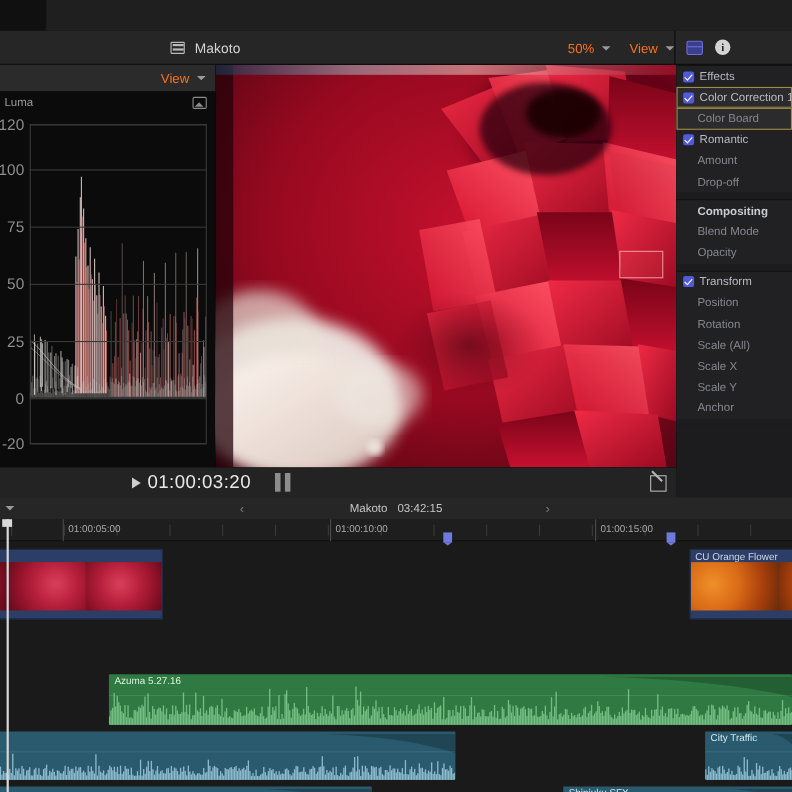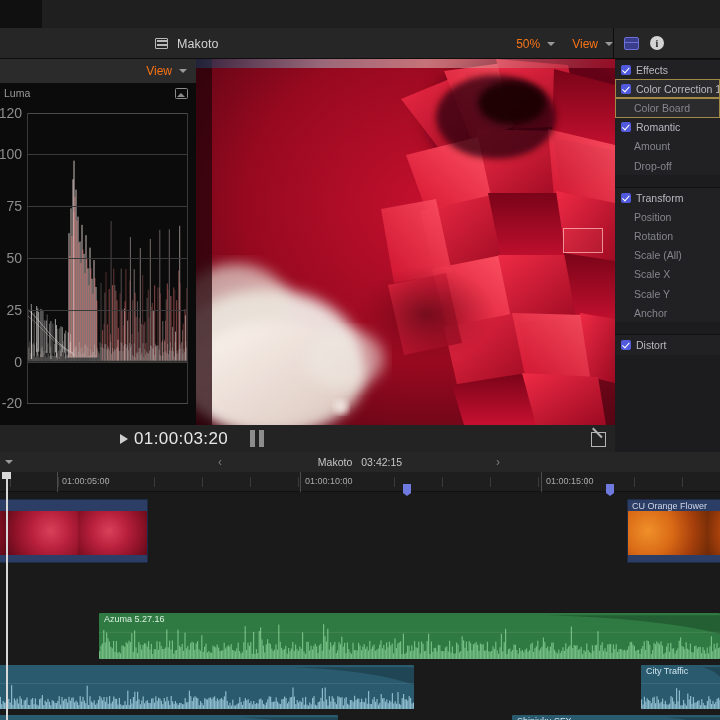--- a/index.html
+++ b/index.html
@@ -749,20 +749,31 @@
           <span class="insp-label">Romantic</span>
         </div>
         <div class="insp-row sub">
           <span class="insp-label">Amount</span>
         </div>
         <div class="insp-row sub">
           <span class="insp-label">Drop-off</span>
         </div>
       </div>
       <div class="insp-divider"></div>
+      <div class="insp-group">
+        <div class="insp-row section">
+          <span class="insp-label">Compositing</span>
+        </div>
+        <div class="insp-row sub">
+          <span class="insp-label">Blend Mode</span>
+        </div>
+        <div class="insp-row sub">
+          <span class="insp-label">Opacity</span>
+        </div>
+      </div>
       <div class="insp-divider"></div>
       <div class="insp-group">
         <div class="insp-row">
           <span class="cbx"></span>
           <span class="insp-label">Transform</span>
         </div>
         <div class="insp-row sub">
           <span class="insp-label">Position</span>
         </div>
         <div class="insp-row sub">
@@ -776,26 +787,20 @@
         </div>
         <div class="insp-row sub">
           <span class="insp-label">Scale Y</span>
         </div>
         <div class="insp-row sub">
           <span class="insp-label">Anchor</span>
         </div>
       </div>
       <div class="insp-divider"></div>
       <div class="insp-divider"></div>
-      <div class="insp-group">
-        <div class="insp-row">
-          <span class="cbx"></span>
-          <span class="insp-label">Distort</span>
-        </div>
-      </div>
     </div>
 
   <div class="timeline">
     <div class="tl-header">
       <span class="tl-hdr-chev"></span>
       <span class="tl-nav prev">‹</span>
       <span class="tl-proj">Makoto</span>
       <span class="tl-dur">03:42:15</span>
       <span class="tl-nav next">›</span>
     </div>

